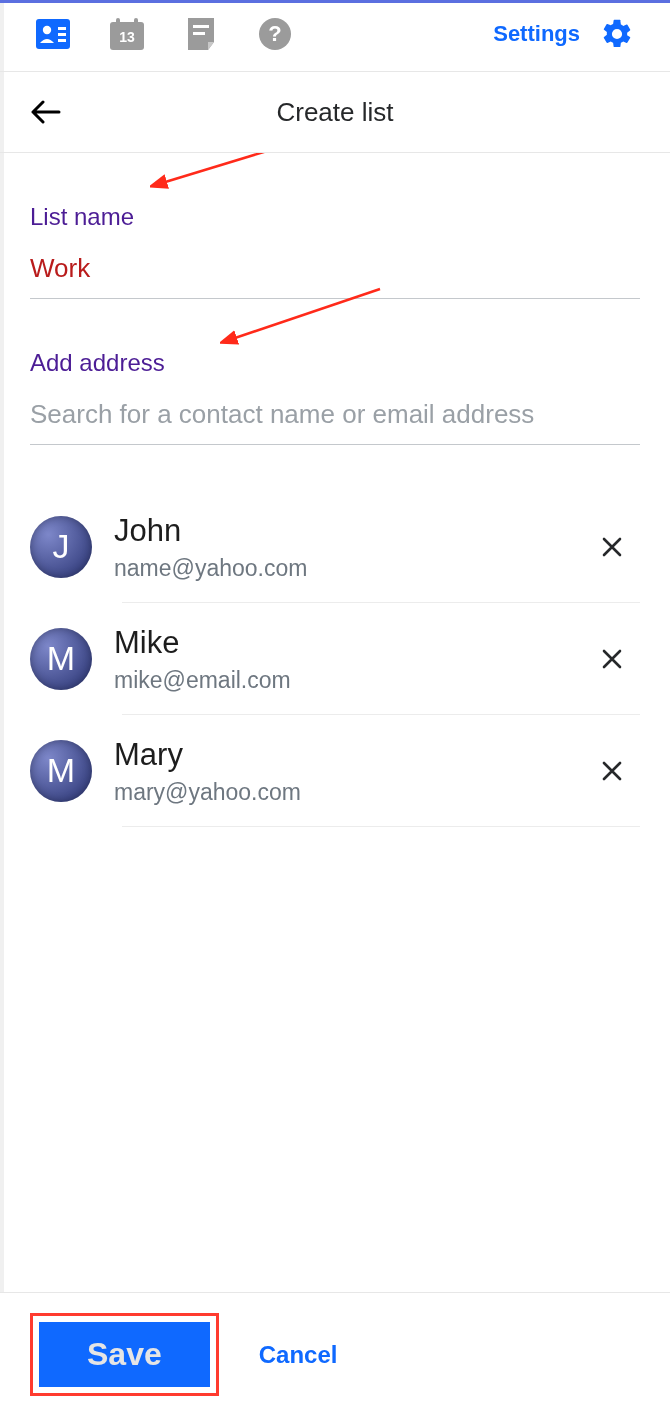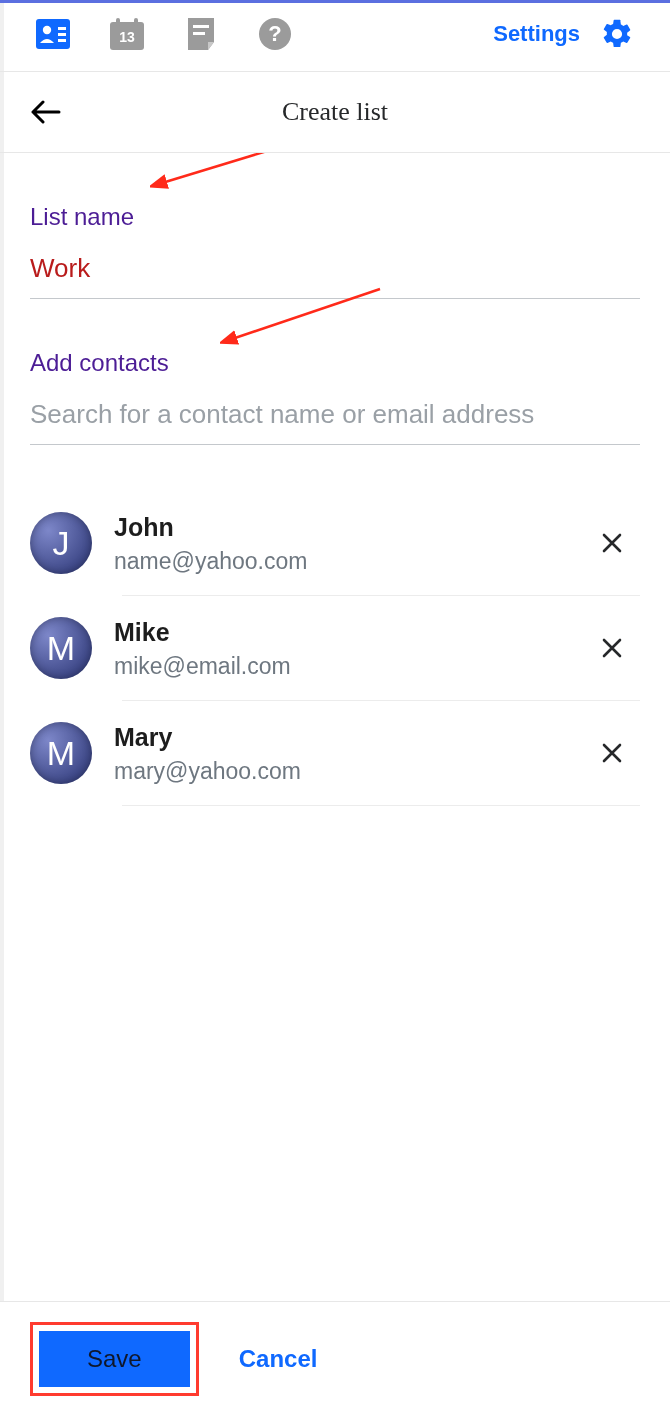--- a/index.html
+++ b/index.html
@@ -9,21 +9,20 @@
     display: flex; align-items: center; padding: 14px 30px 20px 30px;
     border-bottom: 1px solid #e7e7e7;
   }
   .topbar .icons { display: flex; gap: 28px; align-items: center; }
   .topbar .spacer { flex: 1; }
   .settings-link { color: #0f69ff; font-size: 22px; font-weight: 600; margin-right: 14px; cursor: pointer; margin-left: 26px; }
   .icon-box { width: 46px; height: 34px; display: inline-flex; align-items:center; justify-content:center; }
   .header-row {
     display: flex; align-items: center; padding: 22px 28px;
     border-bottom: 1px solid #e7e7e7;
-    font-family: Liberation Serif, serif;
   }
   .back-arrow { width: 36px; height: 36px; display:flex; align-items:center; justify-content:center; cursor:pointer; }
   .page-title { flex:1; text-align:center; font-size: 26px; color:#26282a; font-weight:400; margin-right:36px; }
   .form-area { padding: 50px 30px 0 30px; position: relative; }
   .field-label { font-size: 24px; color:#4c1d95; margin-bottom: 18px; }
   .text-input {
     width: 100%; border: none; border-bottom: 1px solid #c4c8cc;
     font-size: 26px; padding: 4px 0 14px 0; outline: none; color:#b91c1c;
     background: transparent;
   }
@@ -32,30 +31,30 @@
   .contacts { margin-top: 46px; }
   .avatar {
     width:62px; height:62px; border-radius:50%; flex-shrink:0;
     display:flex; align-items:center; justify-content:center;
     color:#fff; font-size:34px; font-weight:500;
     background: radial-gradient(circle at 30% 30%, #7d87c9 0%, #404a8a 70%, #2b3470 100%);
     box-shadow: inset 0 0 8px rgba(0,0,0,.3);
     margin-right: 22px;
   }
   .contact-info { flex:1; padding-top:2px; }
-  .contact-name { font-size: 25px; font-weight:700; color:#1d1d1d; margin-bottom:6px; }
+  .contact-name { font-size: 31px; font-weight:400; color:#1d1d1d; margin-bottom:6px; }
   .contact-email { font-size: 23px; color:#6e7780; }
   .remove-x { width:44px; height:44px; cursor:pointer; display:flex; align-items:center; justify-content:center; margin-right:6px; }
   .footer {
     position: absolute; bottom: 0; left: 0; right: 0;
     border-top: 1px solid #e7e7e7; padding: 20px 30px 26px 30px;
     display:flex; align-items:center; gap: 40px; background:#fff;
   }
   .save-btn {
-    background:#0f69ff; color:#0f172a; font-size:24px; font-weight:400;
+    background:#0f69ff; color:#e5e5e5; font-size:32px; font-weight:700;
     border:none; padding: 14px 48px; cursor:pointer;
   }
   .save-wrap {
     border: 3px solid #ff3b2f; padding: 6px; display:inline-block;
   }
   .cancel-btn {
     background:none; border:none; color:#0f69ff; font-size:24px; font-weight:600; cursor:pointer;
   }
   .arrow-annot {
     position:absolute; pointer-events:none;
@@ -147,21 +146,21 @@
       
       <svg class="arrow-annot" style="left:220px; top:130px;" width="170" height="70">
         <defs>
             <marker id="ah2" markerWidth="10" markerHeight="10" refX="2" refY="3" orient="auto">
               <path d="M0,0 L0,6 L8,3 Z" fill="#ff2a1a"></path>
             </marker>
           </defs>
         <line x1="160" y1="6" x2="12" y2="56" stroke="#ff2a1a" stroke-width="2.5" marker-end="url(#ah2)"></line>
       </svg>
 
-      <div class="field-label">Add contacts</div>
+      <div class="field-label">Add address</div>
       <input class="text-input" type="text" placeholder="Search for a contact name or email address" style="">
 
       <div class="contacts" id="contacts-container">
           <div style="display: flex; align-items: center; padding: 20px 0px;">
             <div class="avatar">J</div>
             <div class="contact-info">
               <div class="contact-name">John</div>
               <div class="contact-email">name@yahoo.com</div>
             </div>
             <div class="remove-x">

